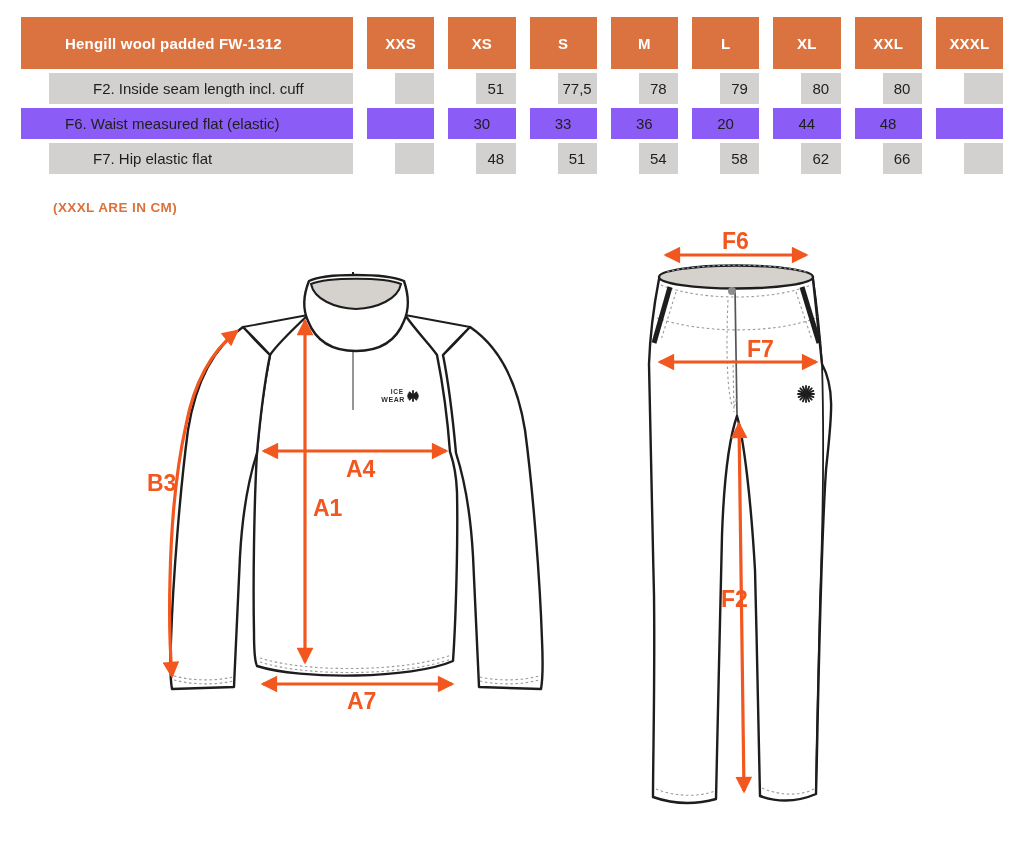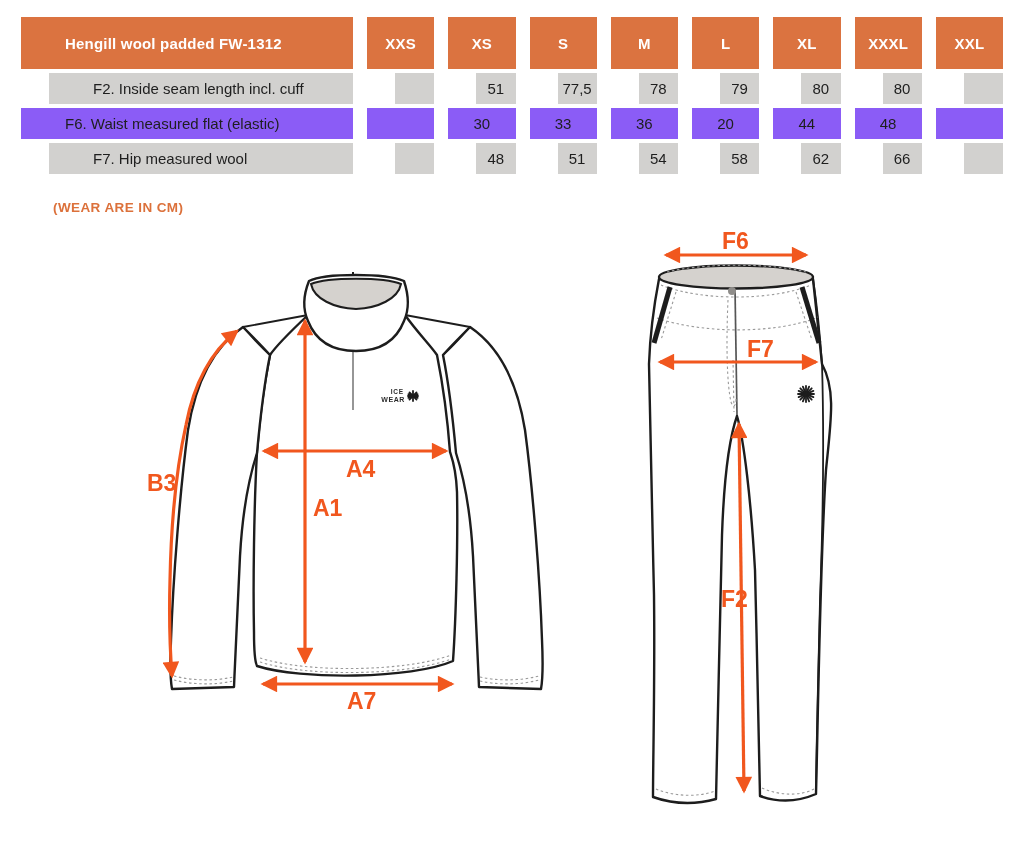--- a/index.html
+++ b/index.html
@@ -47,22 +47,22 @@
 <div class="page">
 
   <div class="size-table">
     <div class="cell hdr lbl title">Hengill wool padded FW-1312</div>
     <div class="cell hdr">XXS</div>
     <div class="cell hdr">XS</div>
     <div class="cell hdr">S</div>
     <div class="cell hdr">M</div>
     <div class="cell hdr">L</div>
     <div class="cell hdr">XL</div>
+    <div class="cell hdr">XXL</div>
     <div class="cell hdr">XXXL</div>
-    <div class="cell hdr">XXL</div>
 
     <div class="cell row-a lbl">F2. Inside seam length incl. cuff</div>
     <div class="cell row-a"></div>
     <div class="cell row-a">51</div>
     <div class="cell row-a">77,5</div>
     <div class="cell row-a">78</div>
     <div class="cell row-a">79</div>
     <div class="cell row-a">80</div>
     <div class="cell row-a">80</div>
     <div class="cell row-a"></div>
@@ -70,32 +70,32 @@
     <div class="cell row-b lbl">F6. Waist measured flat (elastic)</div>
     <div class="cell row-b"></div>
     <div class="cell row-b">30</div>
     <div class="cell row-b">33</div>
     <div class="cell row-b">36</div>
     <div class="cell row-b">20</div>
     <div class="cell row-b">44</div>
     <div class="cell row-b">48</div>
     <div class="cell row-b"></div>
 
-    <div class="cell row-a lbl">F7. Hip measured wool</div>
+    <div class="cell row-a lbl">F7. Hip elastic flat</div>
     <div class="cell row-a"></div>
     <div class="cell row-a">48</div>
     <div class="cell row-a">51</div>
     <div class="cell row-a">54</div>
     <div class="cell row-a">58</div>
     <div class="cell row-a">62</div>
     <div class="cell row-a">66</div>
     <div class="cell row-a"></div>
   </div>
 
-  <div class="note">(WEAR ARE IN CM)</div>
+  <div class="note">(XXXL ARE IN CM)</div>
 
   <svg class="diagram" width="1026" height="841" viewBox="0 0 1026 841">
     <defs>
       <marker id="ah" viewBox="0 0 10 10" refX="8.5" refY="5" markerWidth="6" markerHeight="5.2" orient="auto-start-reverse">
         <path d="M0,0 L10,5 L0,10 Z" fill="#F1571E"></path>
       </marker>
     </defs>
 
     <g>
 

